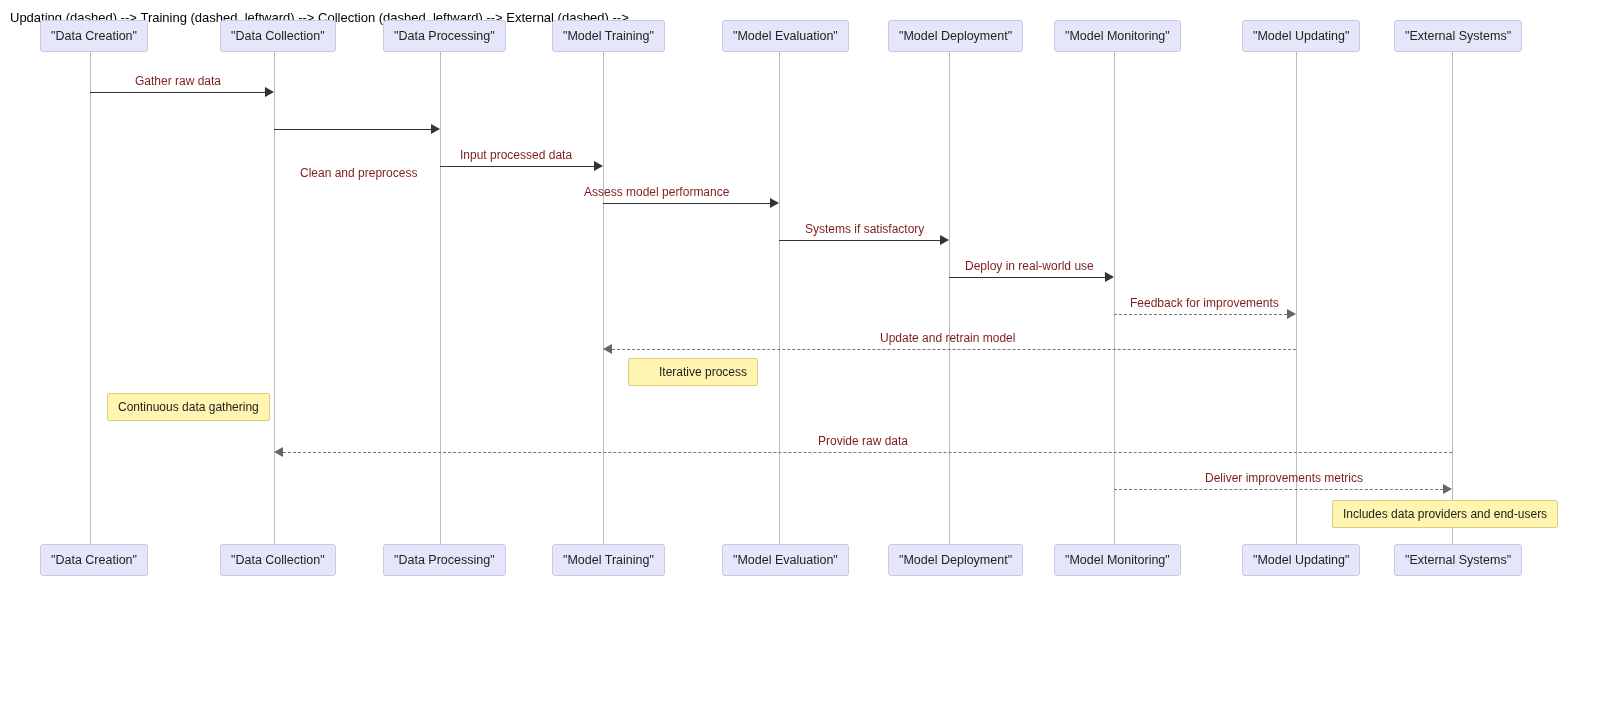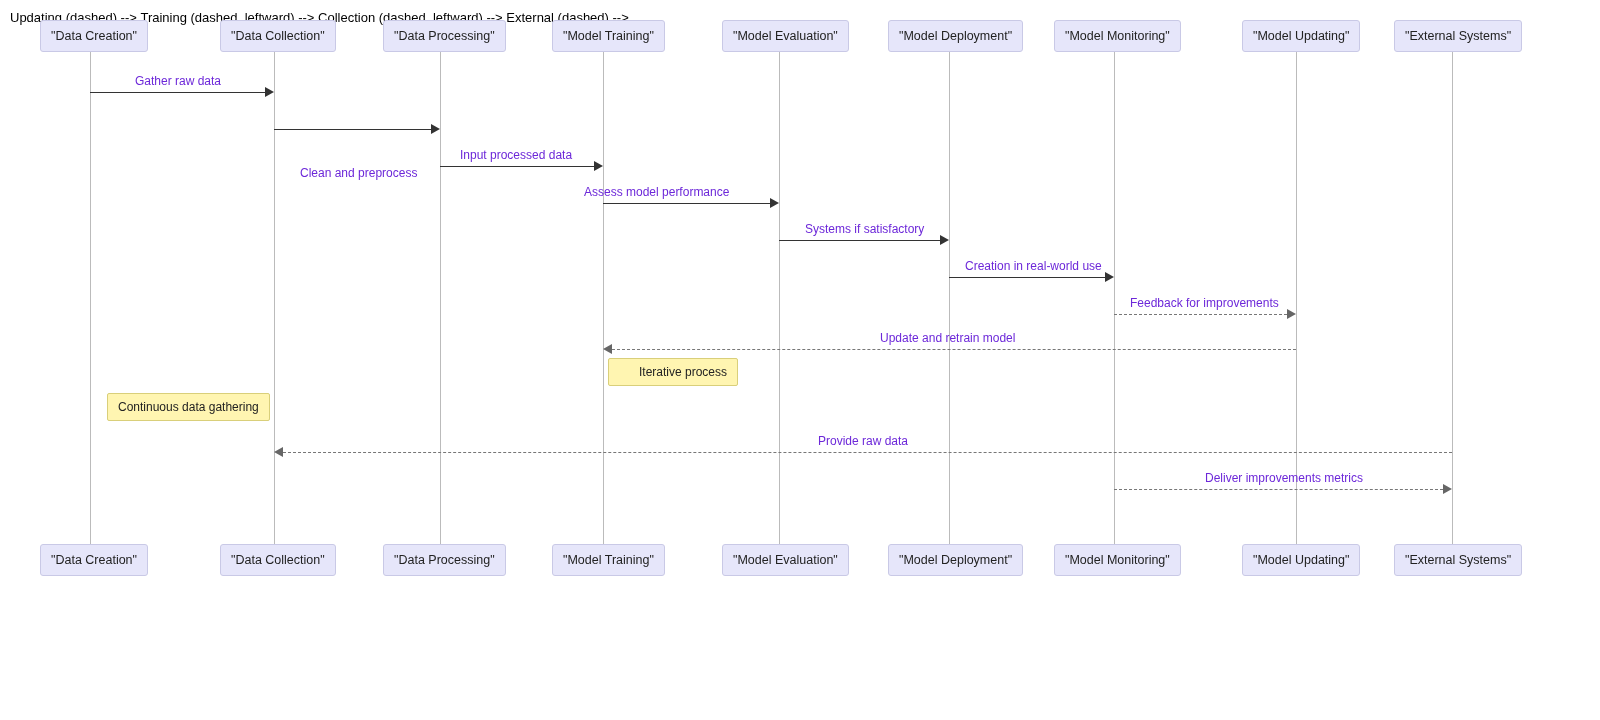--- a/index.html
+++ b/index.html
@@ -26,21 +26,21 @@
     white-space: nowrap;
   }
   .lifeline {
     position: absolute;
     width: 0;
     border-left: 1px solid #bbb;
   }
   .msg-label {
     position: absolute;
     font-size: 12px;
-    color: #6d28d9;
+    color: #7f1d1d;
     white-space: nowrap;
   }
   .note {
     position: absolute;
     background: #fff5b1;
     border: 1px solid #d9cf7a;
     border-radius: 2px;
     padding: 6px 10px;
     font-size: 12px;
     color: #222;
@@ -123,45 +123,46 @@
   <div class="msg-label" style="left:574px; top:175px;">Assess model performance</div>
   <div class="arrow-line arrow-solid" style="left:593px; top:193px; width:167px;"></div>
   <div class="arrowhead-right" style="left:760px; top:188px;"></div>
 
   
   <div class="msg-label" style="left:795px; top:212px;">Systems if satisfactory</div>
   <div class="arrow-line arrow-solid" style="left:769px; top:230px; width:161px;"></div>
   <div class="arrowhead-right" style="left:930px; top:225px;"></div>
 
   
-  <div class="msg-label" style="left:955px; top:249px;">Creation in real-world use</div>
+  <div class="msg-label" style="left:955px; top:249px;">Deploy in real-world use</div>
   <div class="arrow-line arrow-solid" style="left:939px; top:267px; width:156px;"></div>
   <div class="arrowhead-right" style="left:1095px; top:262px;"></div>
 
    Updating (dashed) --&gt;
   <div class="msg-label" style="left:1120px; top:286px;">Feedback for improvements</div>
   <div class="arrow-line arrow-dashed" style="left:1104px; top:304px; width:173px;"></div>
   <div class="arrowhead-right dashed" style="left:1277px; top:299px;"></div>
 
    Training (dashed, leftward) --&gt;
   <div class="msg-label" style="left:870px; top:321px;">Update and retrain model</div>
   <div class="arrow-line arrow-dashed" style="left:602px; top:339px; width:684px;"></div>
   <div class="arrowhead-left dashed" style="left:593px; top:334px;"></div>
 
   
-  <div class="note" style="left:598px; top:348px;padding-left:30px;">Iterative process</div>
+  <div class="note" style="left:618px; top:348px;padding-left:30px;">Iterative process</div>
 
   
   <div class="note" style="left:97px; top:383px;">Continuous data gathering</div>
 
    Collection (dashed, leftward) --&gt;
   <div class="msg-label" style="left:808px; top:424px;">Provide raw data</div>
   <div class="arrow-line arrow-dashed" style="left:273px; top:442px; width:1169px;"></div>
   <div class="arrowhead-left dashed" style="left:264px; top:437px;"></div>
 
    External (dashed) --&gt;
   <div class="msg-label" style="left:1195px; top:461px;">Deliver improvements metrics</div>
   <div class="arrow-line arrow-dashed" style="left:1104px; top:479px; width:329px;"></div>
   <div class="arrowhead-right dashed" style="left:1433px; top:474px;"></div>
 
   
+  <div class="note" style="left:1322px; top:490px;">Includes data providers and end-users</div>
 
 </div>
 
 </body></html>

